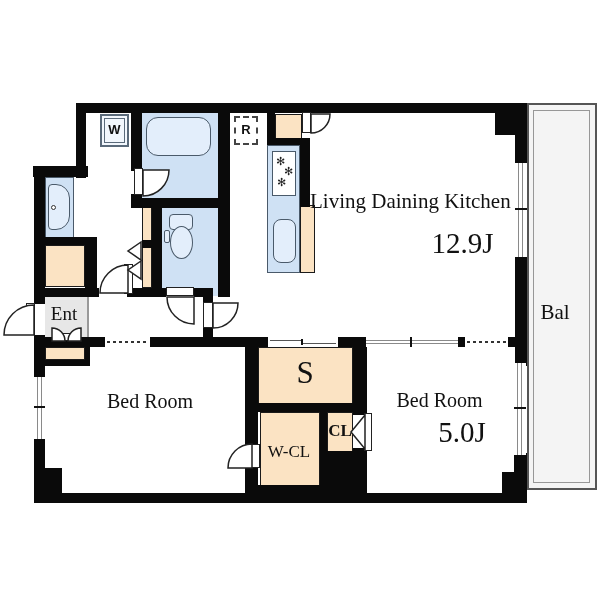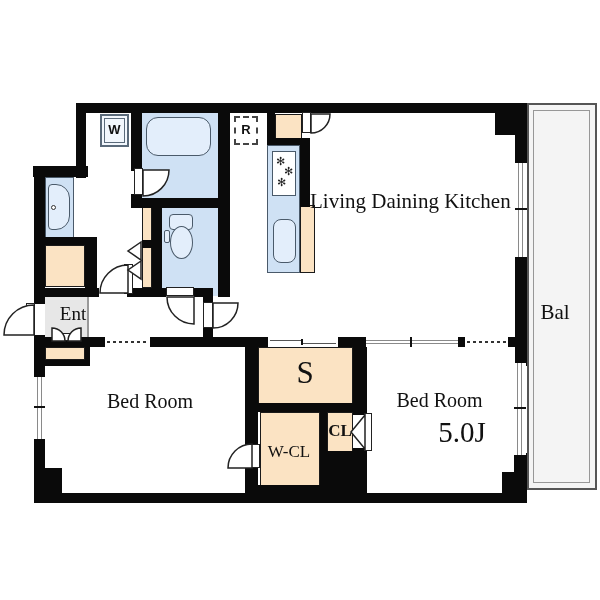--- a/index.html
+++ b/index.html
@@ -178,24 +178,25 @@
     <path d="M194,297 L194,324 A27,27 0 0 1 167,297 Z"></path>
     <path d="M213,303 L213,328 A25,25 0 0 0 238,303 Z"></path>
     <path d="M311,114 L311,133 A19,19 0 0 0 330,114 Z"></path>
     <path d="M252,468 L252,444 A24,24 0 0 0 228,468 Z"></path>
     <path d="M365,415 L351,432 L365,449 Z"></path>
     <path d="M141,242 L128,251 L141,260 Z"></path>
     <path d="M141,261 L128,270 L141,279 Z"></path>
   </svg>
 
   <div class="lbl" style="left:310px;top:190px;width:200px;font-size:21px;text-align:center;">Living Daining Kitchen</div>
+  <div class="lbl" style="left:420px;top:228px;width:85px;font-size:29px;">12.9J</div>
 
   <div class="lbl" style="left:85px;top:390px;width:130px;font-size:20px;">Bed Room</div>
 
   <div class="lbl" style="left:372px;top:389px;width:135px;font-size:20px;">Bed Room</div>
   <div class="lbl" style="left:402px;top:417px;width:120px;font-size:29px;">5.0J</div>
 
   <div class="lbl" style="left:282px;top:356px;width:46px;font-size:31px;">S</div>
   <div class="lbl" style="left:254px;top:443px;width:70px;font-size:17px;">W-CL</div>
   <div class="lbl" style="left:321px;top:422px;width:38px;font-size:17px;font-weight:bold;">CL</div>
-  <div class="lbl" style="left:49px;top:304px;width:48px;font-size:19px;">Ent</div>
+  <div class="lbl" style="left:40px;top:304px;width:48px;font-size:19px;">Ent</div>
   <div class="lbl" style="left:528px;top:301px;width:54px;font-size:21px;">Bal</div>
 </div>
 
 </body></html>

